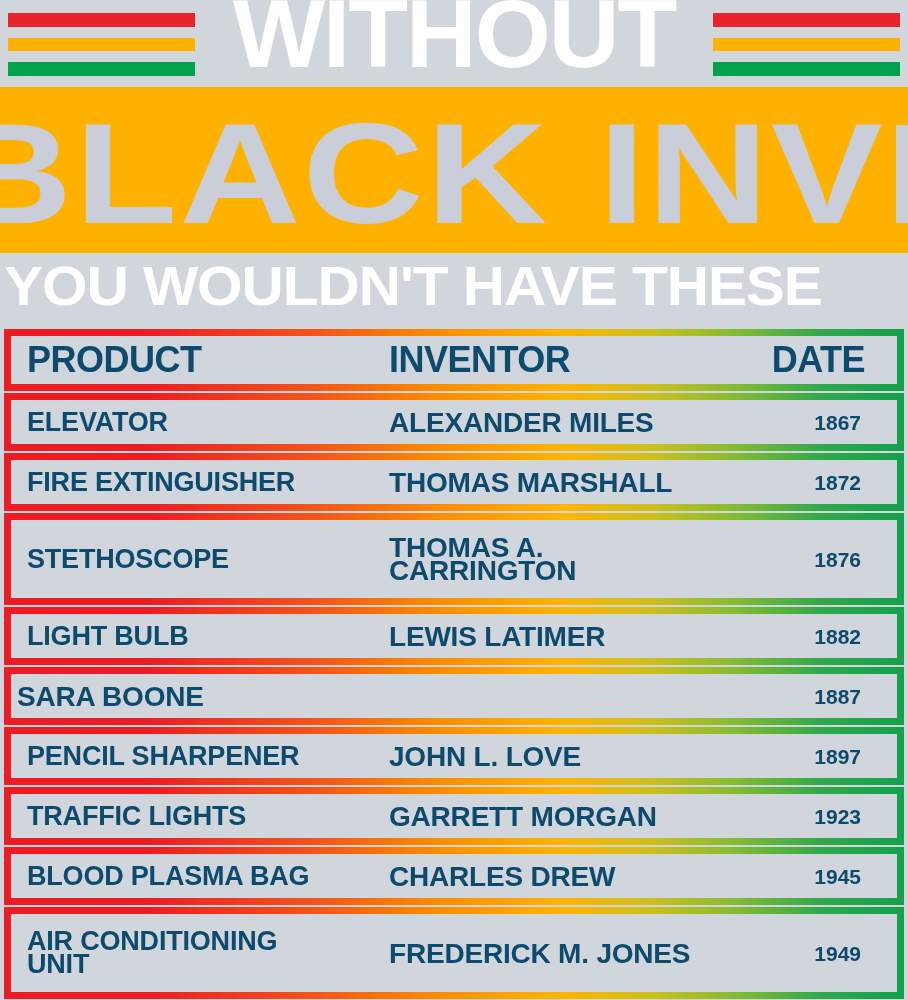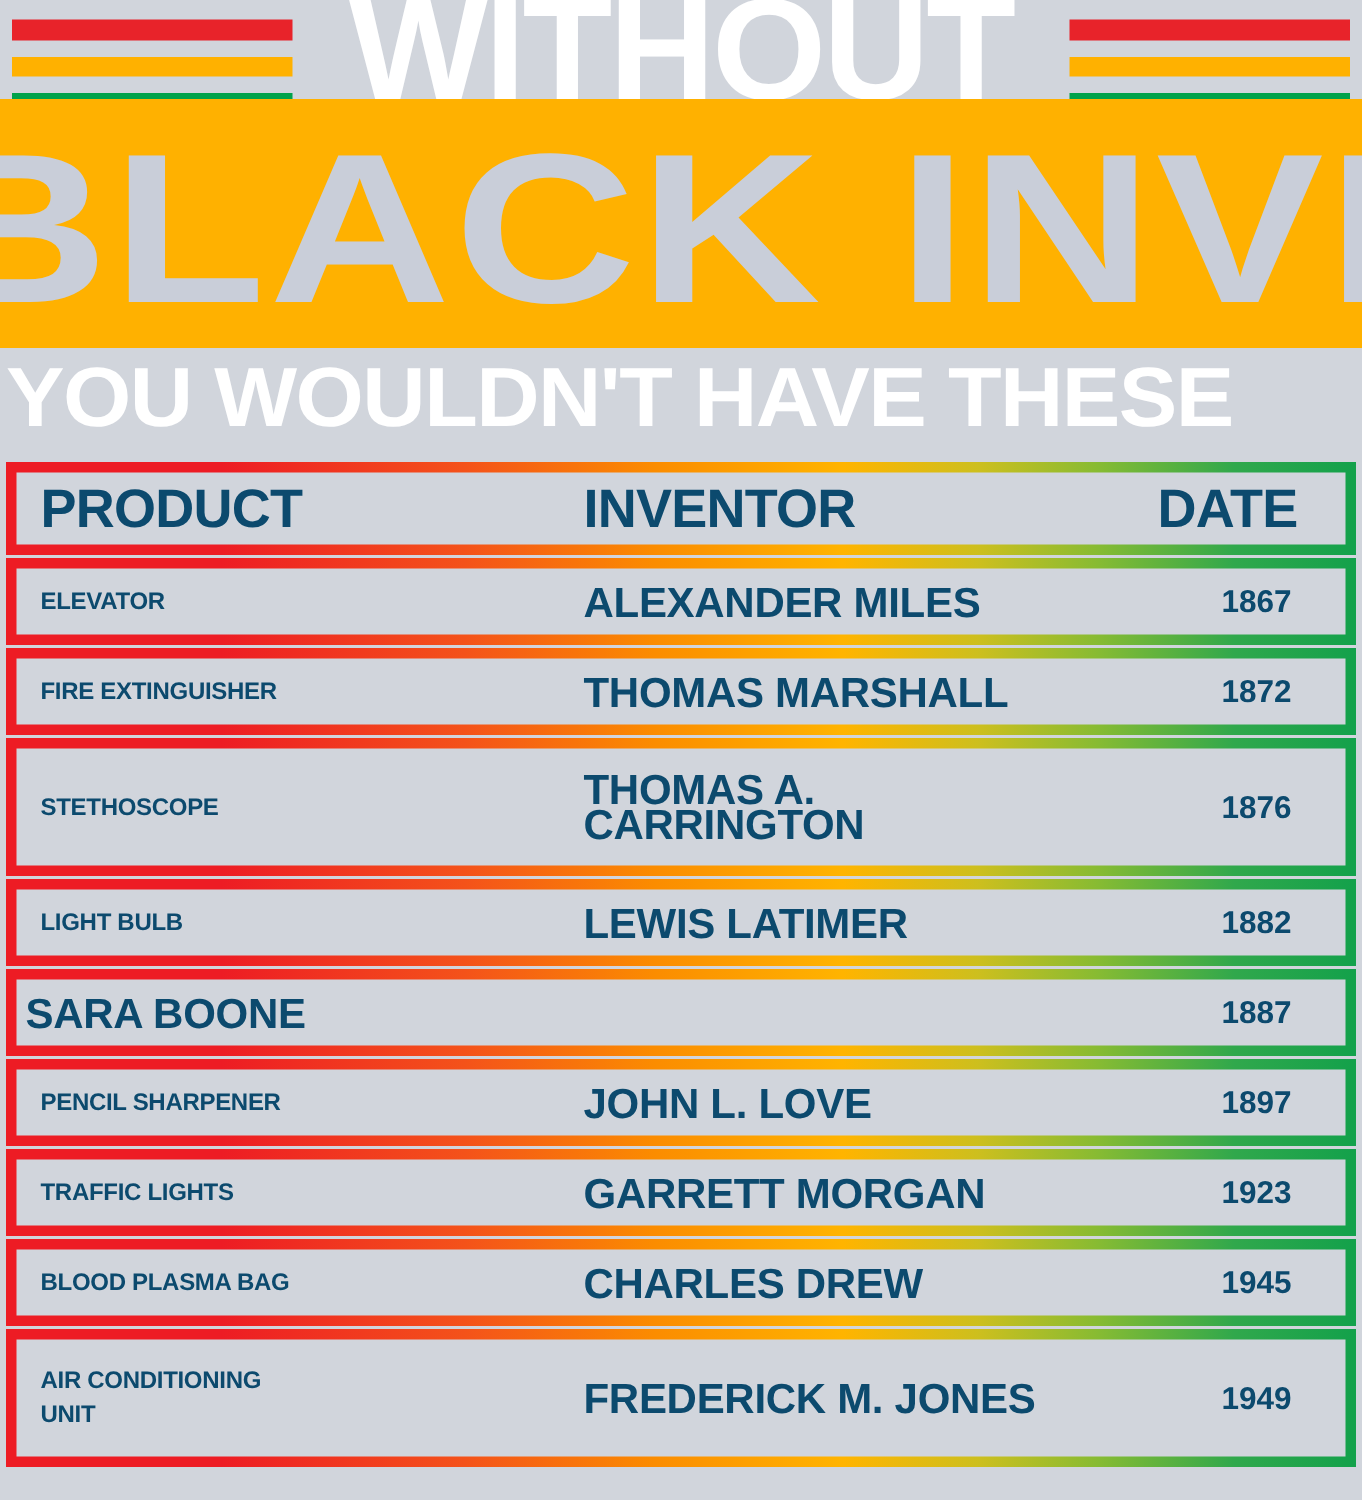--- a/index.html
+++ b/index.html
@@ -15,21 +15,21 @@
     position: relative;
     width: 908px;
     height: 1000px;
     background: #d1d5dc;
     overflow: hidden;
   }
 
   
   .band-top {
     position: relative;
-    height: 66px;
+    height: 87px;
     background: #d1d5dc;
   }
   .flagstack {
     position: absolute;
     top: 0;
     width: 187px;
     height: 87px;
     display: flex;
     flex-direction: column;
     justify-content: flex-start;
@@ -143,21 +143,21 @@
 
   .cell {
     color: #0c4a6e;
     font-family: "Liberation Sans", sans-serif;
     font-weight: bold;
     box-sizing: border-box;
   }
   .c-product {
     flex: 0 0 372px;
     padding-left: 16px;
-    font-size: 16px;
+    font-size: 27px;
     line-height: 23px;
     letter-spacing: -0.2px;
   }
   .c-inventor {
     flex: 1 1 auto;
     padding-left: 6px;
     font-size: 28px;
     line-height: 23px;
     letter-spacing: -0.2px;
   }

